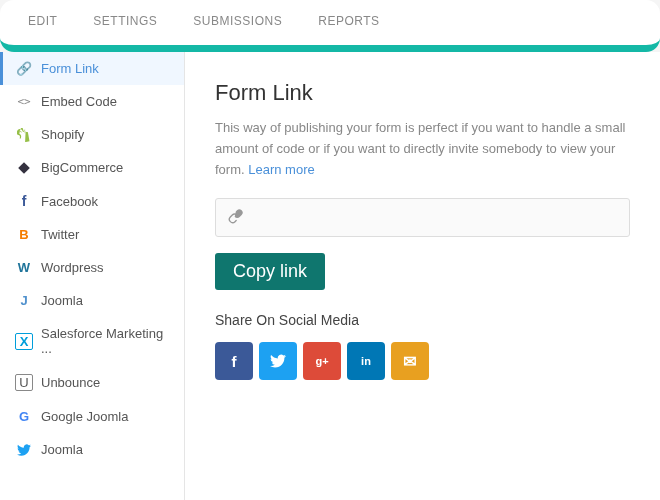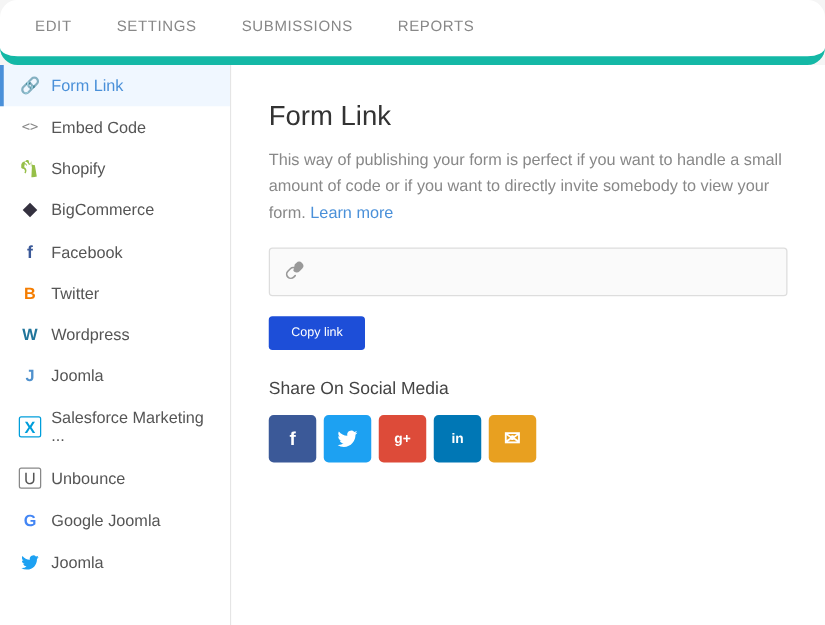--- a/index.html
+++ b/index.html
@@ -100,26 +100,26 @@
       margin-bottom: 16px;
       color: #666;
       font-size: 13px;
     }
     .link-box .link-icon {
       margin-right: 8px;
       color: #999;
       font-size: 14px;
     }
     .copy-btn {
-      background: #1d4ed8;
+      background: #0f766e;
       color: #fff;
       border: none;
       border-radius: 3px;
       padding: 8px 18px;
-      font-size: 10px;
+      font-size: 18px;
       cursor: pointer;
       margin-bottom: 22px;
     }
 
     .share-title {
       font-size: 14px;
       font-weight: 400;
       color: #444;
       margin-bottom: 14px;
     }

